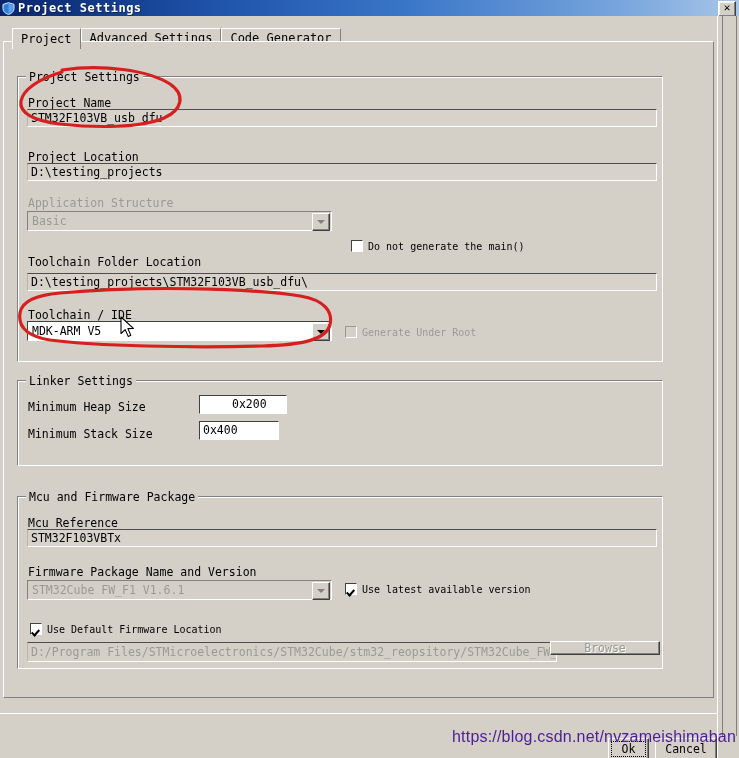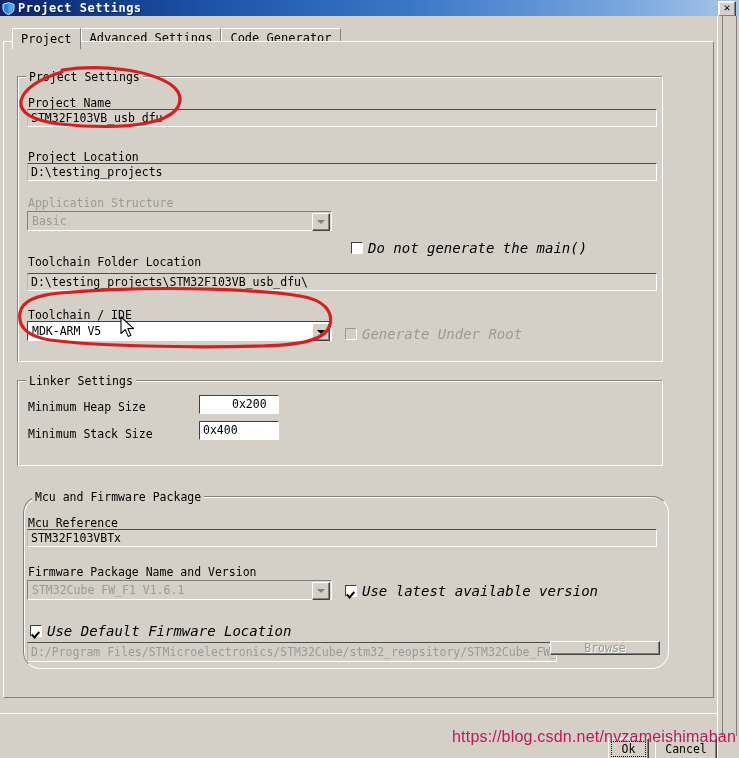--- a/index.html
+++ b/index.html
@@ -134,23 +134,22 @@
     border:1px solid #808080;border-top-color:#404040;border-left-color:#404040;
     border-right-color:#ffffff;border-bottom-color:#ffffff;
     position:relative;flex:none;
   }
   .cbbox.checked::after{
     content:"";position:absolute;left:2px;top:4px;width:3px;height:6px;
     border:solid #000;border-width:0 2px 2px 0;transform:rotate(42deg);
   }
   .cbbox.disabled{background:#d4d0c8;border-top-color:#9a9a94;border-left-color:#9a9a94;}
   .cblabel{
-    margin-left:5px;font-size:14px;white-space:nowrap;
-    font-family:"DejaVu Sans Mono","Liberation Mono",monospace;
-    font-style:italic;
+    margin-left:5px;font-size:10px;white-space:nowrap;
+    font-family:"DejaVu Sans Mono","Liberation Mono",monospace;
   }
   .cblabel.disabled{color:#9a9a94;}
 
   
   .btn{
     position:absolute;box-sizing:border-box;background:#d4d0c8;
     border:1px solid #ffffff;border-right-color:#404040;border-bottom-color:#404040;
     box-shadow:inset -1px -1px 0 #808080;
     font-size:11.5px;display:flex;align-items:center;justify-content:center;
     cursor:pointer;color:#000;
@@ -171,21 +170,21 @@
   
   .cursor{position:absolute;pointer-events:none;z-index:40;}
 
   
   .annot{position:absolute;left:0;top:0;width:739px;height:758px;pointer-events:none;z-index:30;}
 
   
   .watermark{
     position:absolute;left:452px;top:728px;z-index:35;
     font-family:"Liberation Sans","DejaVu Sans",sans-serif;
-    font-size:16px;color:#be185d;white-space:nowrap;pointer-events:none;
+    font-size:16px;color:#4c1d95;white-space:nowrap;pointer-events:none;
     letter-spacing:.2px;
   }
 </style>
 </head>
 <body>
 
 <div id="app">
 
   <div class="titlebar">
     <span class="tb-icon">
@@ -251,26 +250,26 @@
       <div class="cbwrap" style="left:341px;top:284px;">
         <span class="cbbox disabled"></span>
         <span class="cblabel disabled">Generate Under Root</span>
       </div>
 
       <div class="group" style="left:13px;top:338px;width:644px;height:84px;">
         <span class="glabel">Linker Settings</span>
       </div>
 
       <div class="fieldlabel" style="left:24px;top:358px;">Minimum Heap Size</div>
-      <div class="tinput boxed" style="left:195px;top:353px;width:80px;height:19px;padding-left:32px;">0x200</div>
+      <div class="tinput boxed" style="left:195px;top:353px;width:88px;height:19px;padding-left:32px;">0x200</div>
 
       <div class="fieldlabel" style="left:24px;top:385px;">Minimum Stack Size</div>
       <div class="tinput boxed" style="left:195px;top:379px;width:80px;height:19px;">0x400</div>
 
-      <div class="group" style="left:19px;top:454px;width:644px;height:171px;border-radius:17px;">
+      <div class="group" style="left:13px;top:454px;width:644px;height:171px;">
         <span class="glabel">Mcu and Firmware Package</span>
       </div>
 
       <div class="fieldlabel" style="left:24px;top:474px;">Mcu Reference</div>
       <div class="tinput" style="left:23px;top:487px;width:630px;height:18px;">STM32F103VBTx</div>
 
       <div class="fieldlabel" style="left:24px;top:523px;">Firmware Package Name and Version</div>
       <div class="combo disabled" style="left:23px;top:538px;width:305px;">
         <span class="ctext">STM32Cube FW_F1 V1.6.1</span>
         <span class="carrow">

